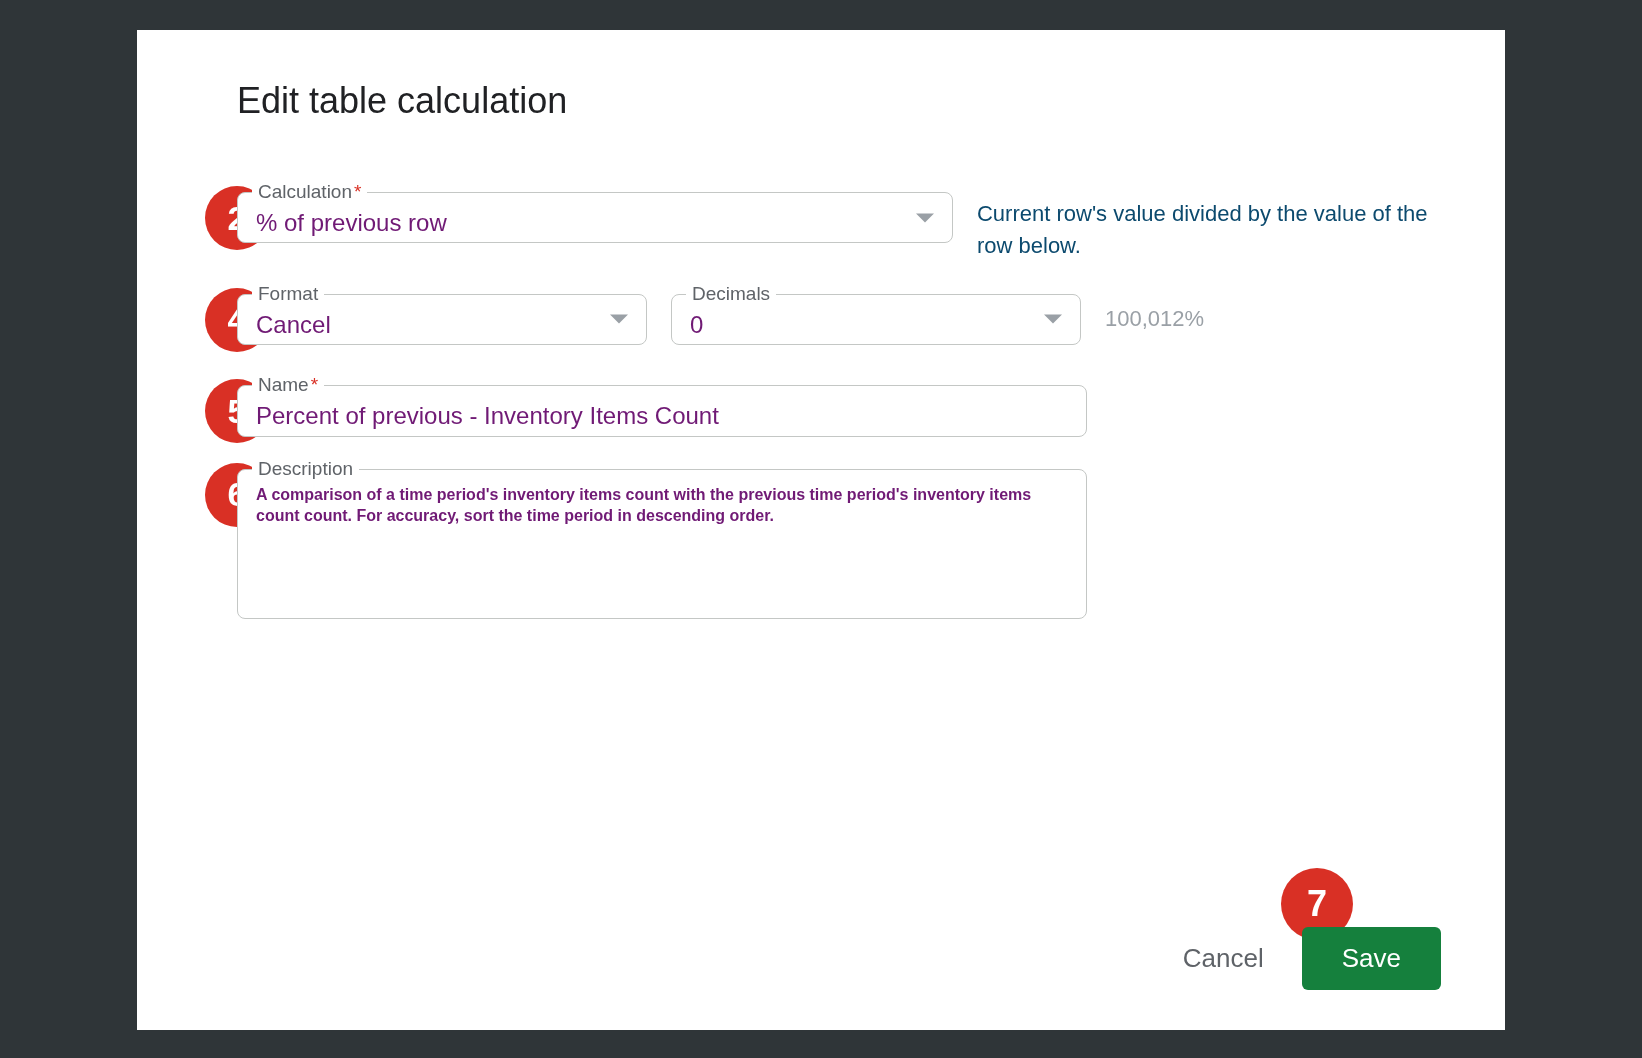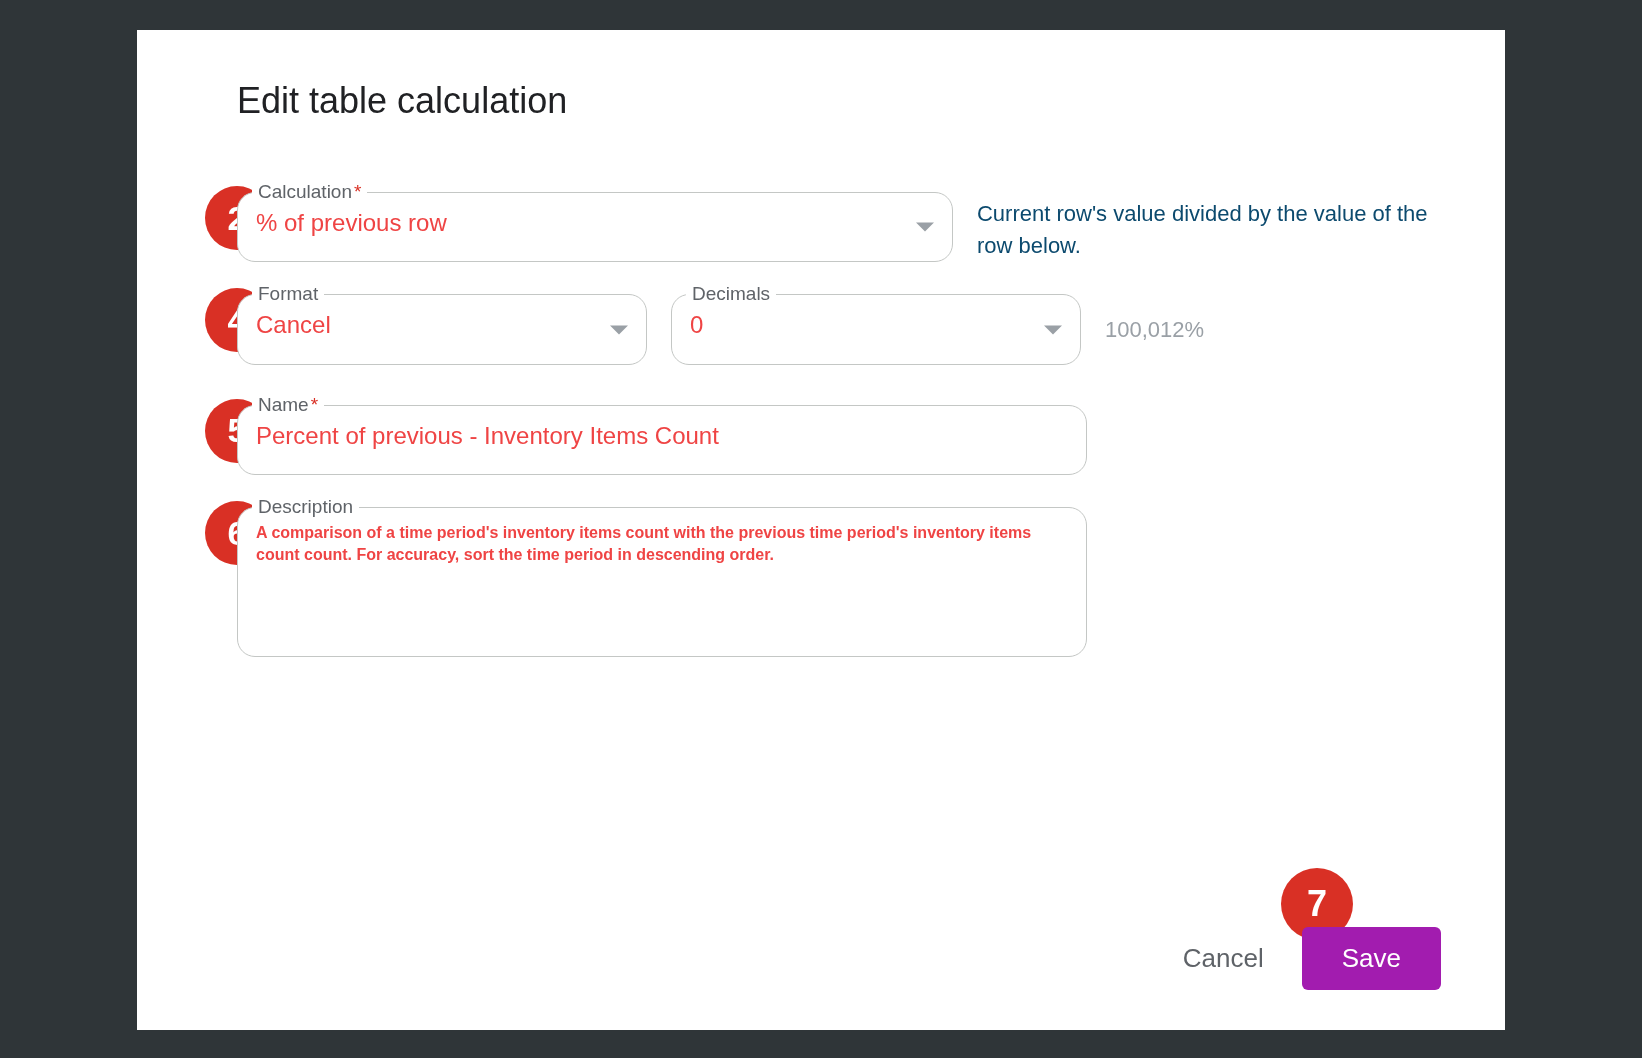--- a/index.html
+++ b/index.html
@@ -32,37 +32,37 @@
   }
   .row {
     display: flex;
     align-items: flex-start;
     margin-bottom: 32px;
     gap: 24px;
   }
   .field {
     position: relative;
     border: 1px solid #c4c7c5;
-    border-radius: 18px;
-    padding: 14px 18px 22px 18px;
+    border-radius: 8px;
+    padding: 14px 18px 3px 18px;
     background: #fff;
   }
   .field .label {
     position: absolute;
     top: -12px;
     left: 14px;
     background: #fff;
     padding: 0 6px;
     font-size: 19px;
     color: #5f6368;
   }
   .field .label .star { color: #d93025; margin-left: 2px; }
   .field .value {
     font-size: 24px;
-    color: #ef4444;
+    color: #701a75;
     line-height: 1.35;
     word-wrap: break-word;
   }
   .select { padding-right: 52px; }
   .select .caret {
     position: absolute;
     right: 18px;
     top: 50%;
     transform: translateY(-50%);
     width: 0; height: 0;
@@ -113,21 +113,21 @@
     display: flex;
     align-items: center;
     gap: 38px;
   }
   .cancel {
     font-size: 26px;
     color: #5f6368;
     cursor: pointer;
   }
   .save {
-    background: #a21caf;
+    background: #15803d;
     color: #fff;
     font-size: 26px;
     padding: 16px 40px;
     border-radius: 6px;
     border: none;
     cursor: pointer;
   }
   .annot-7 {
     position: absolute;
     width: 72px; height: 72px;

